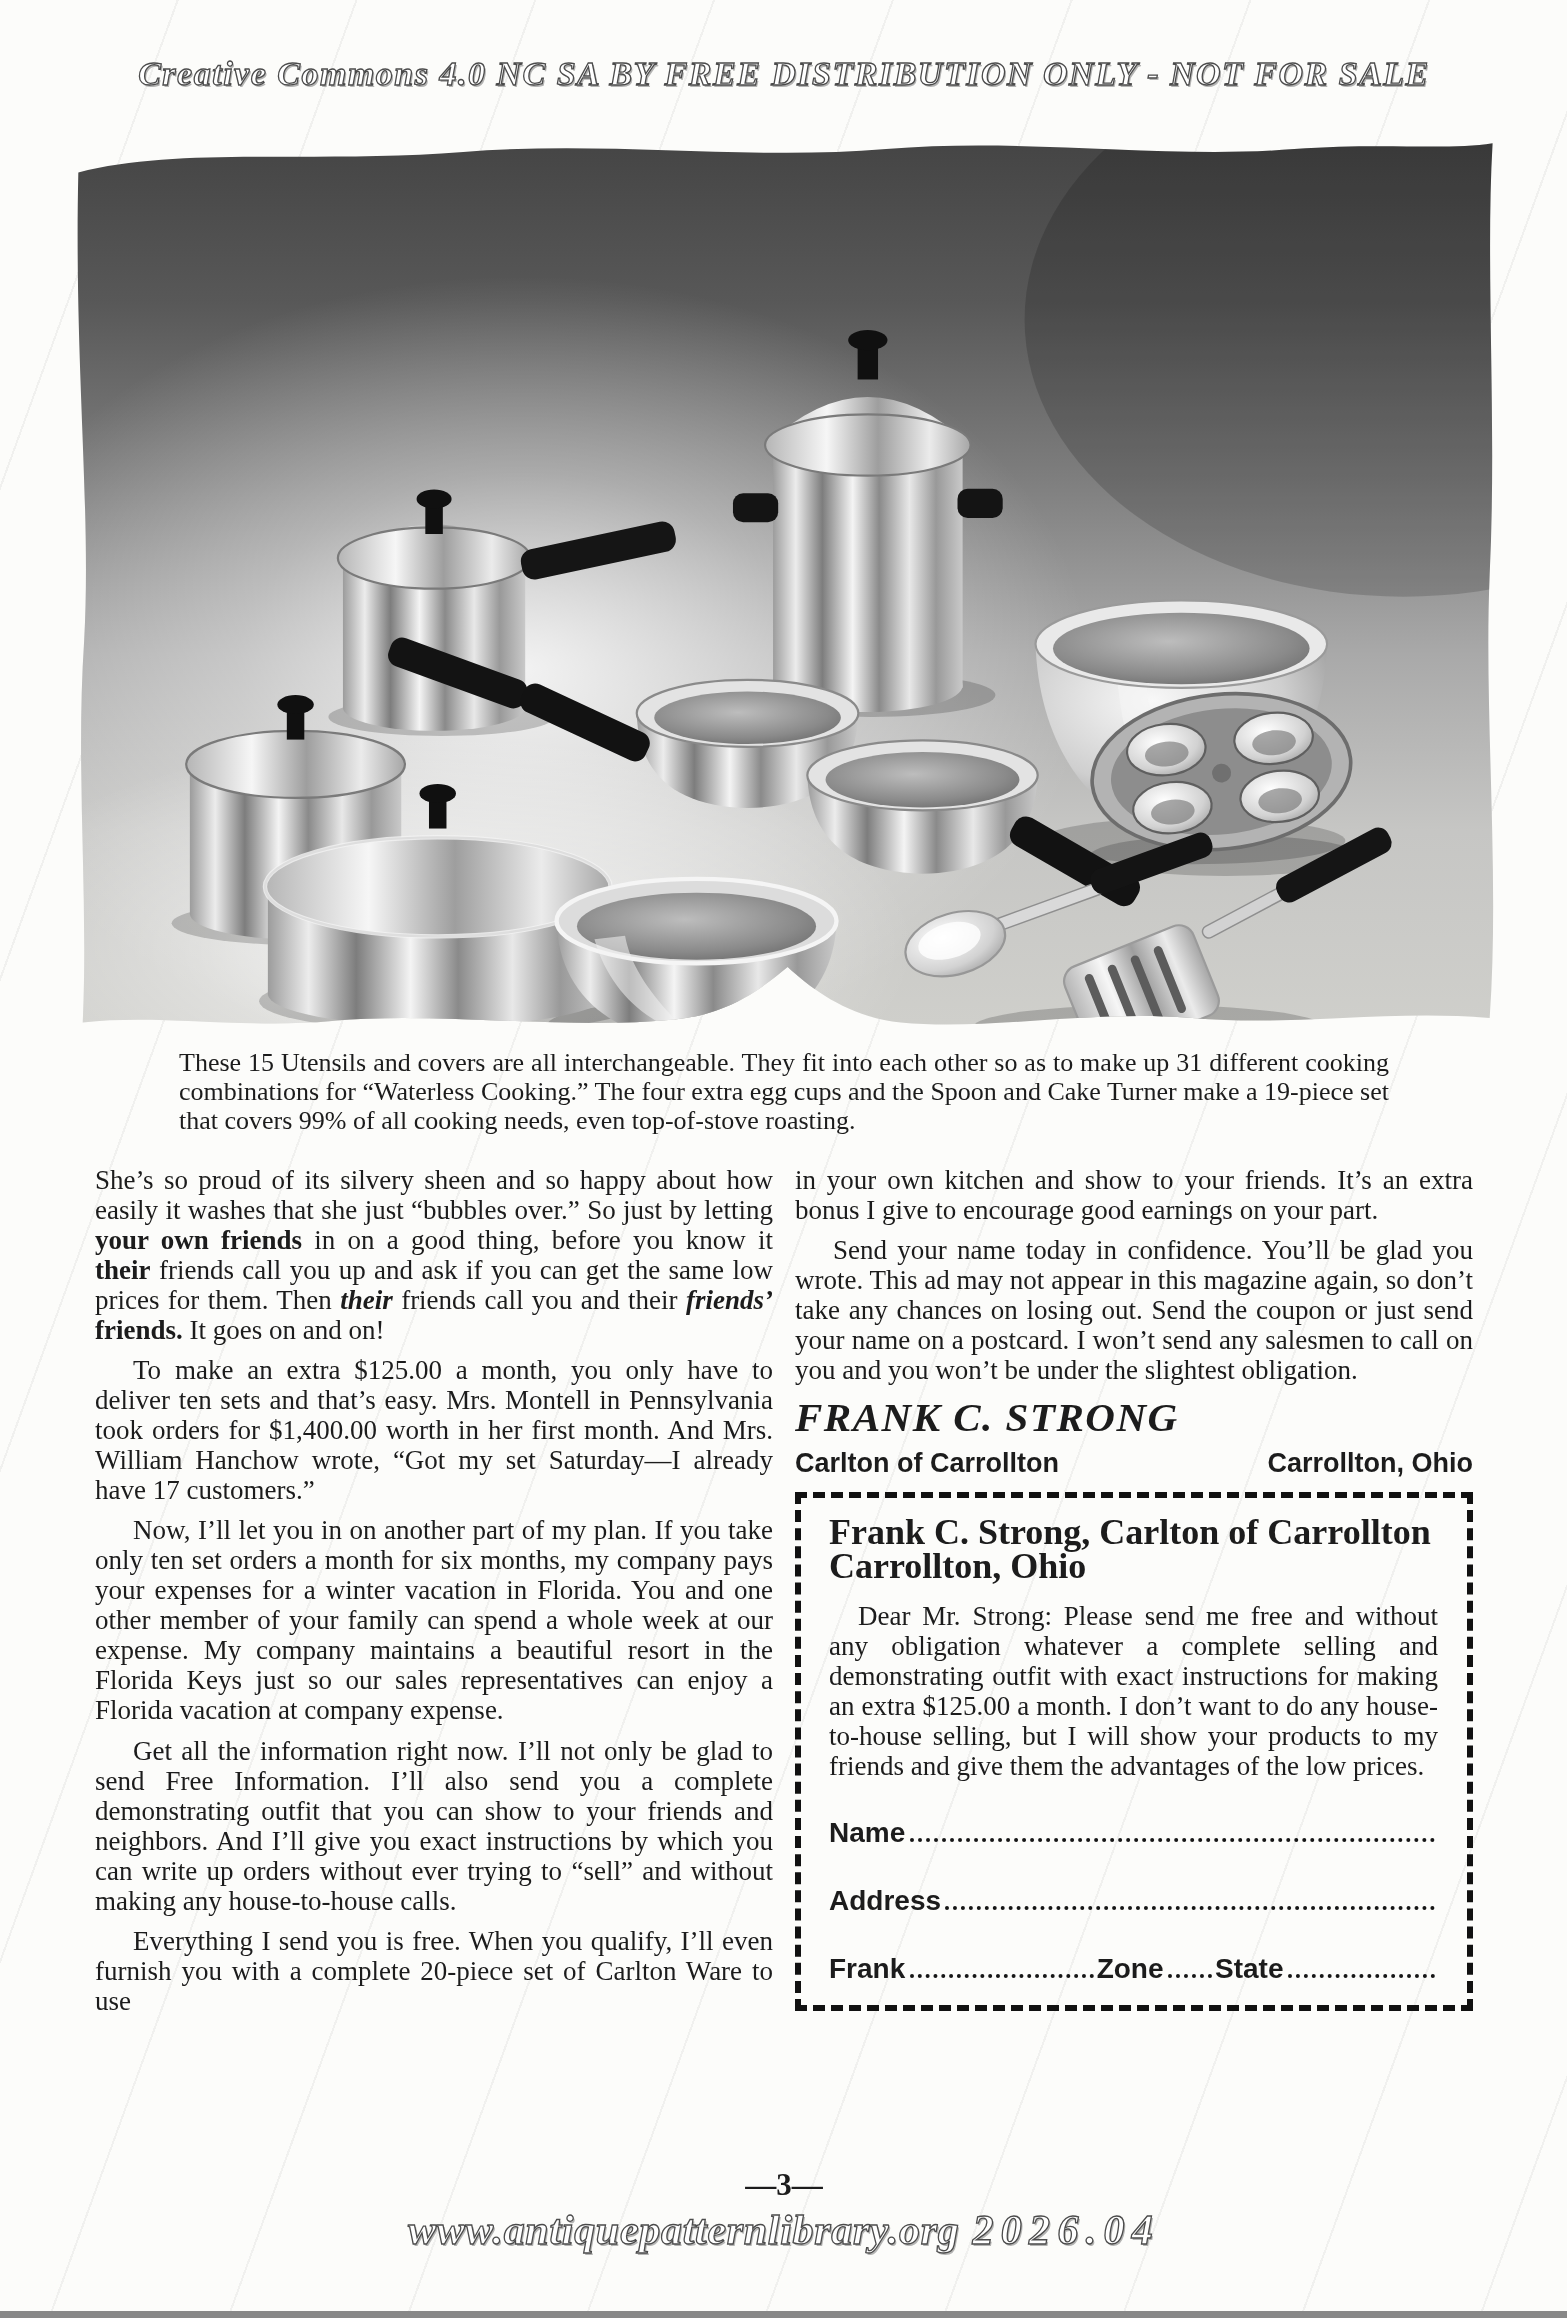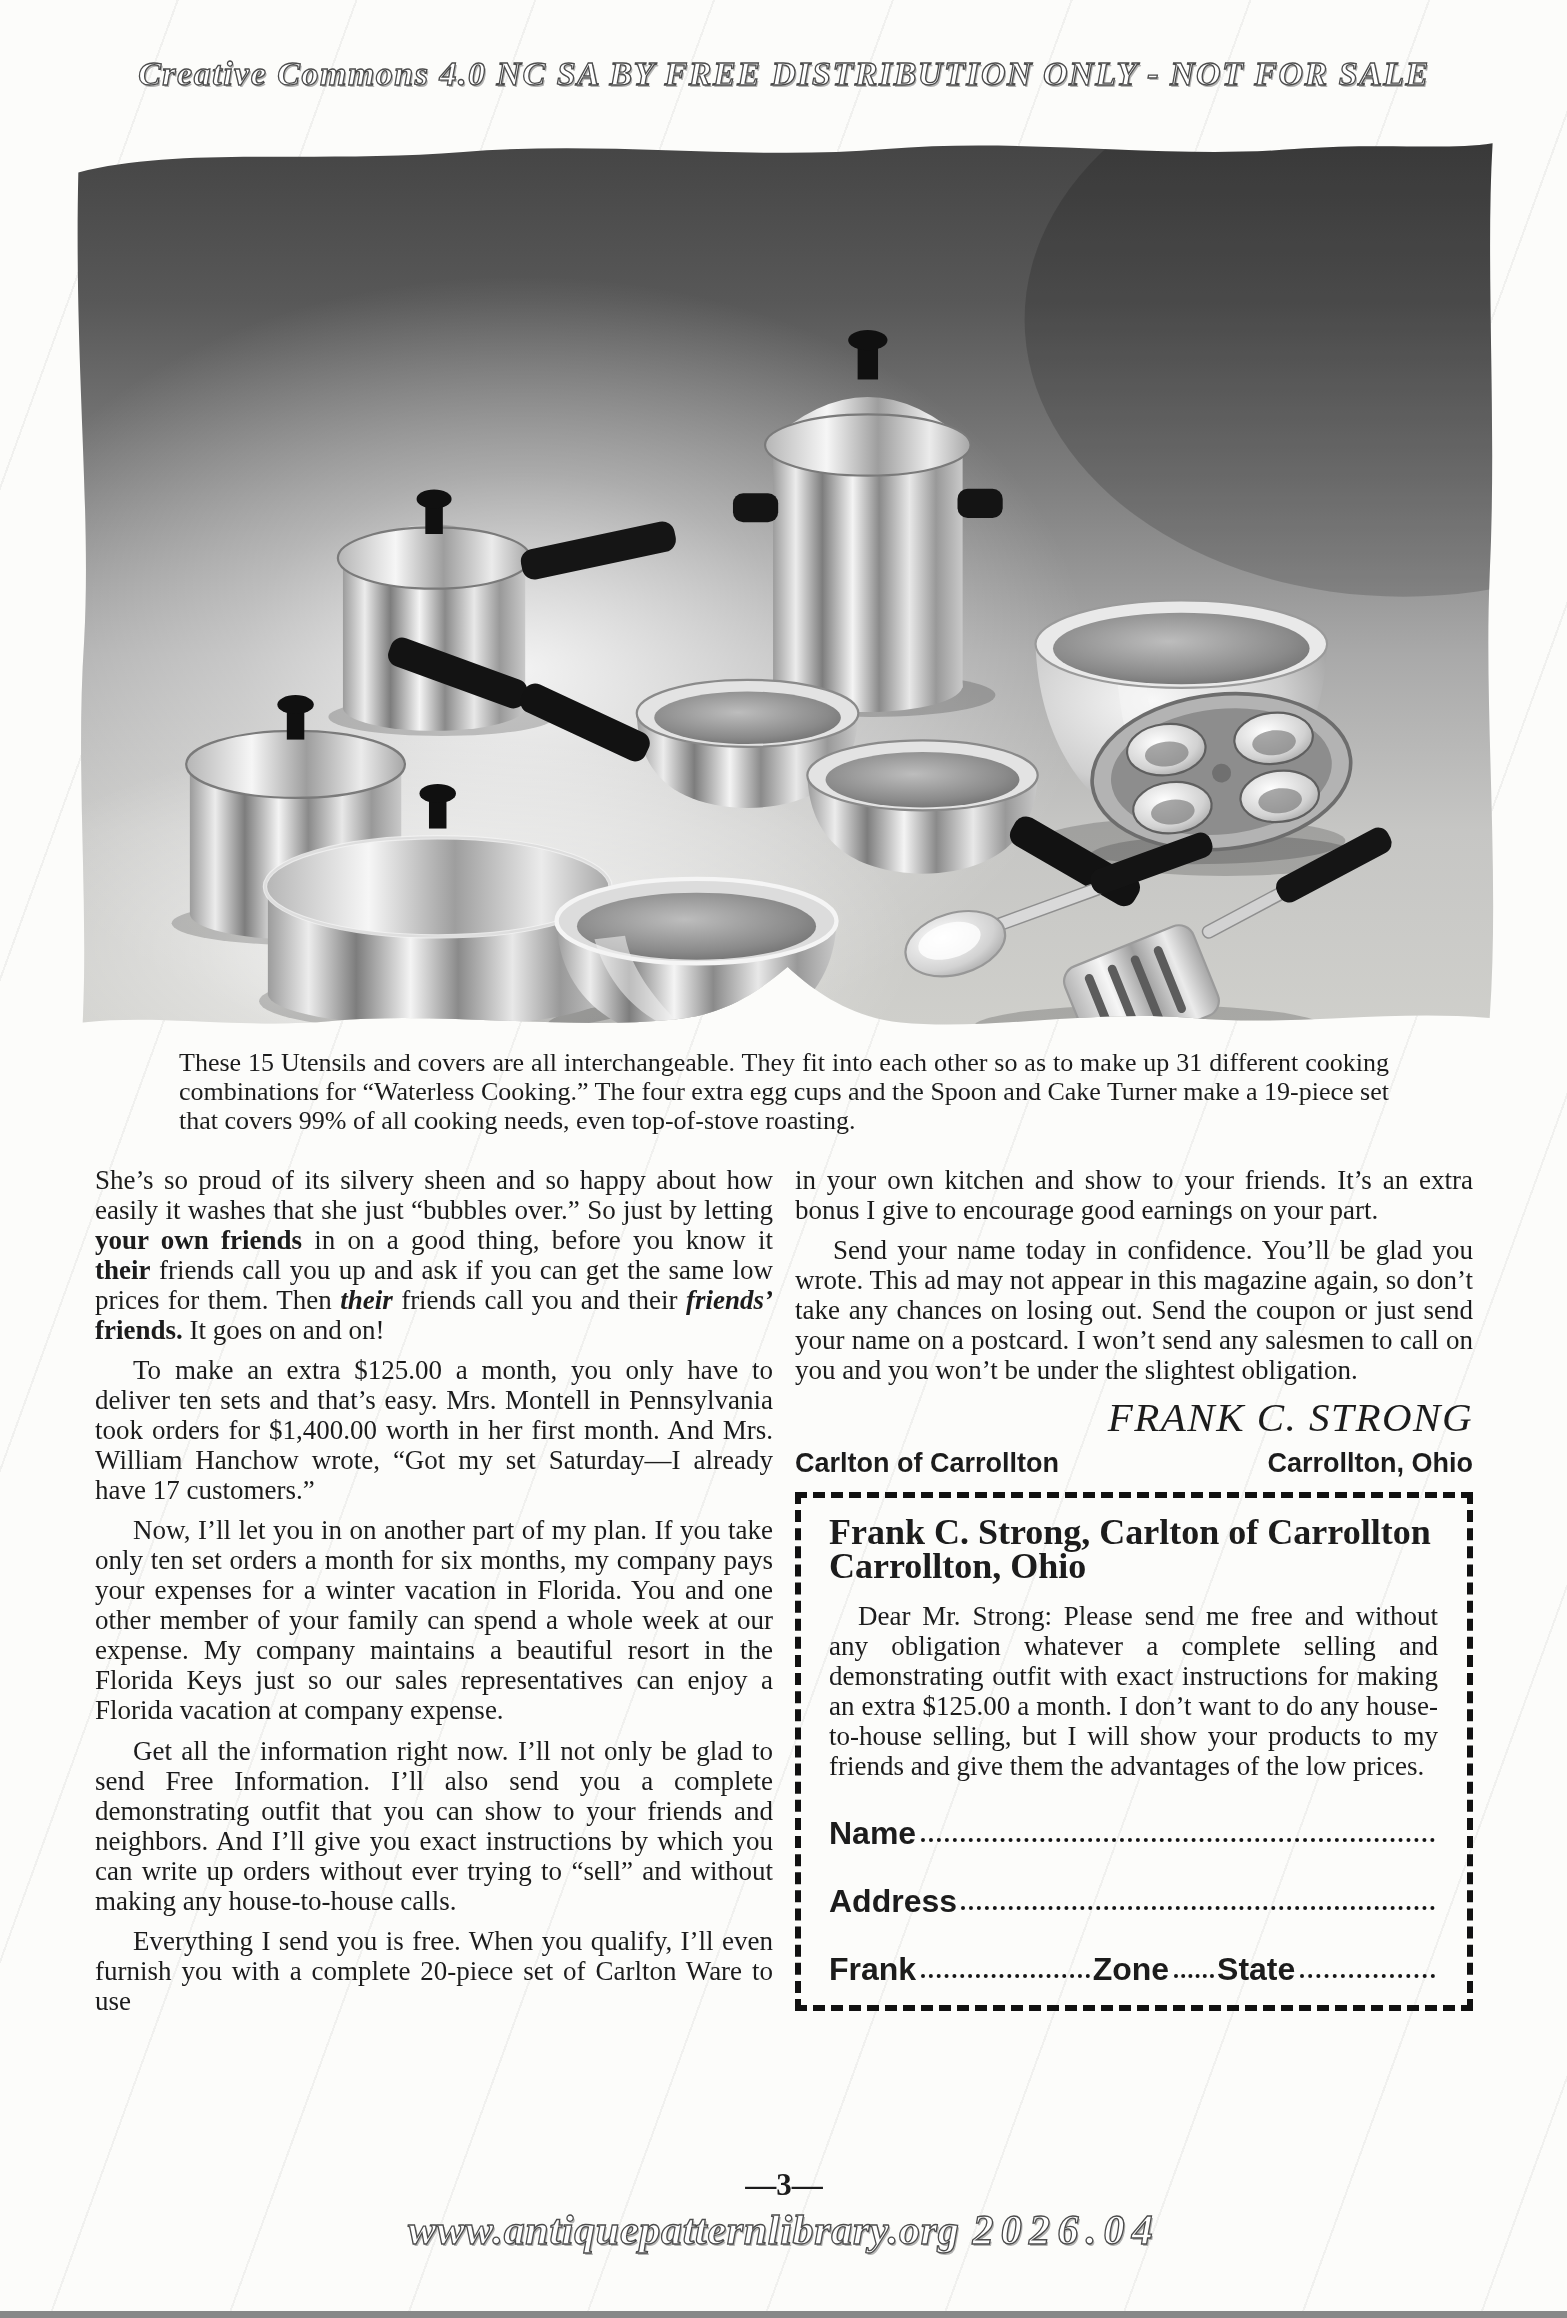--- a/index.html
+++ b/index.html
@@ -49,42 +49,42 @@
     position:absolute;left:95px;top:1165px;width:1378px;
     display:flex;gap:22px;align-items:flex-start;
   }
   .col{width:678px;font-size:27px;line-height:30px;text-align:justify;}
   .col p{margin:0 0 10.2px 0;}
   .col p.ind{text-indent:38px;}
   .seg-b{font-weight:bold;}
   .seg-bi{font-weight:bold;font-style:italic;}
   
   .sig{
-    text-align:right;font-size:41px;font-weight:normal;font-style:italic;
+    text-align:left;font-size:41px;font-weight:bold;font-style:italic;
     letter-spacing:1.5px;margin:4.4px 0 7.3px 0;line-height:44px;
   }
   .company-line{
     display:flex;justify-content:space-between;
     font-family:"Liberation Sans","DejaVu Sans",sans-serif;
     font-weight:bold;font-size:27px;line-height:32px;margin-bottom:13px;
   }
   
   .coupon{
     border:6.6px dashed #111;
     padding:17.5px 29px 20.4px 28px;
     text-align:left;
   }
   .c-addr{
     font-family:Liberation Serif, serif;
     font-weight:bold;font-size:36px;line-height:34px;
   }
   .coupon .c-body{margin:17.5px 0 7.3px 0;text-indent:29px;text-align:justify;}
   .field{display:flex;align-items:flex-end;margin-top:36px;
     font-family:"Liberation Sans","DejaVu Sans",sans-serif;
-    font-weight:bold;font-size:32px;line-height:32px;text-align:right;}
+    font-weight:bold;font-size:28px;line-height:32px;text-align:right;}
   .dots{border-bottom:4.4px dotted #161616;margin:0 2.9px 6.6px 4.4px;}
   .dots.d-full{flex:1;}
   .dots.d-city{flex:1.25;}
   .dots.d-zone{flex:0.30;}
   .dots.d-state{flex:1.0;}
 </style>
 </head>
 <body>
 
 <div class="page">

